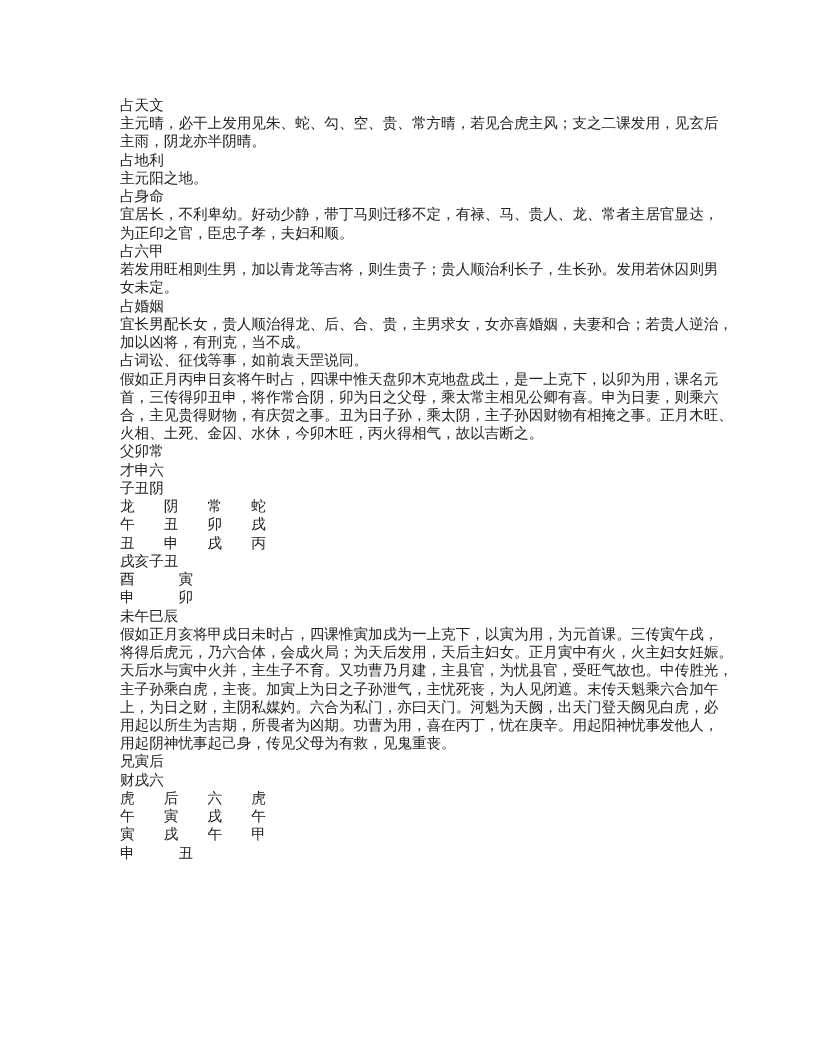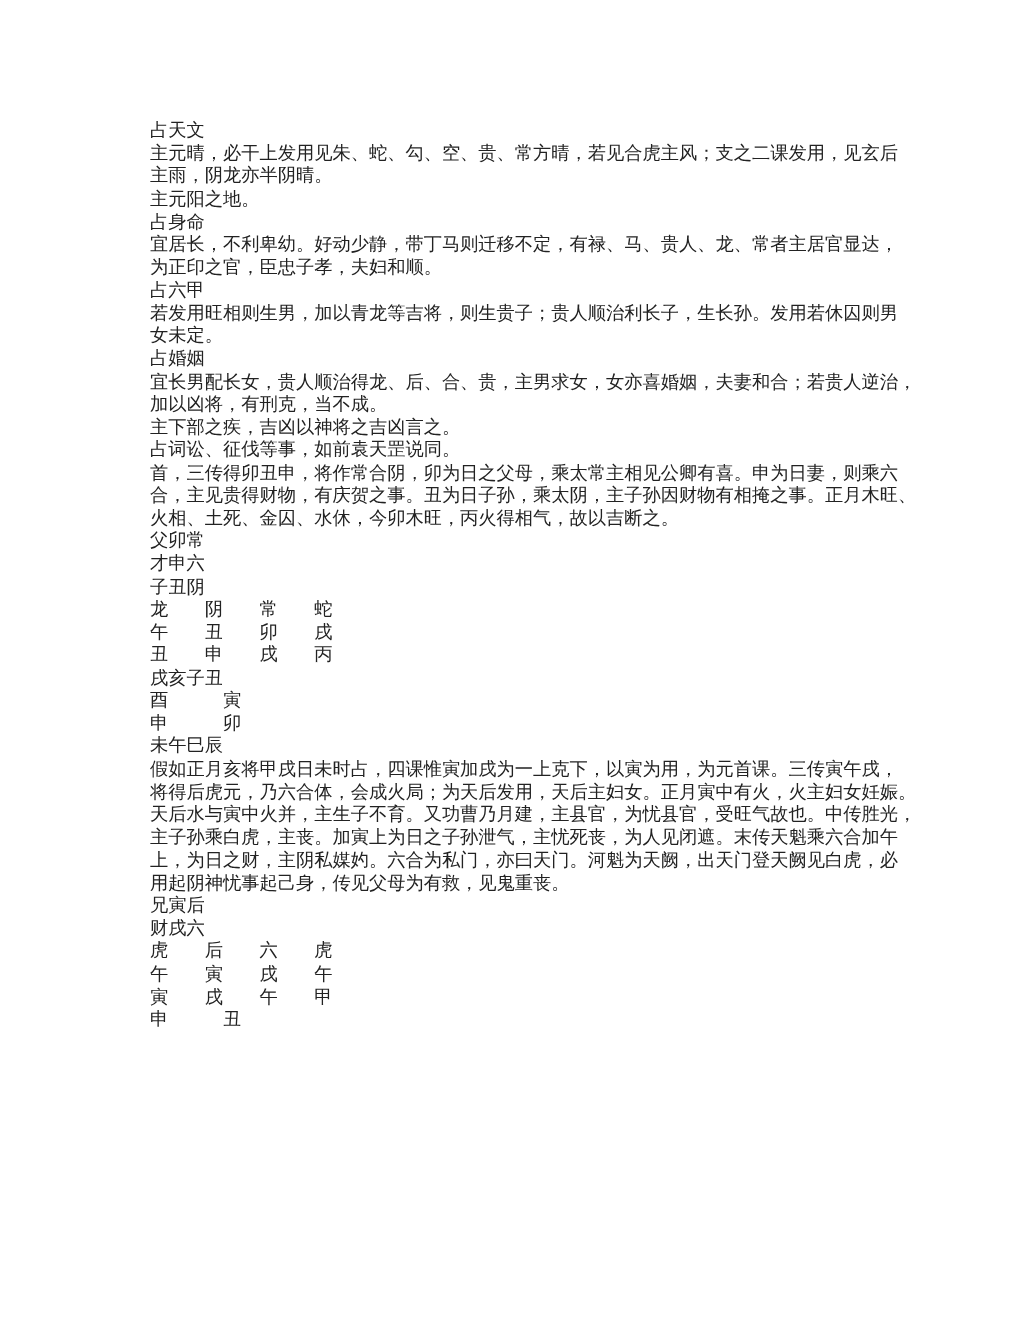--- a/index.html
+++ b/index.html
@@ -32,50 +32,52 @@
   }
 </style>
 </head>
 <body>
 
 <div class="page">
   <div class="text-block">
       <div class="line">占天文</div>
       <div class="line">主元晴，必干上发用见朱、蛇、勾、空、贵、常方晴，若见合虎主风；支之二课发用，见玄后</div>
       <div class="line">主雨，阴龙亦半阴晴。</div>
+      <div class="line">占地利</div>
       <div class="line">主元阳之地。</div>
       <div class="line">占身命</div>
       <div class="line">宜居长，不利卑幼。好动少静，带丁马则迁移不定，有禄、马、贵人、龙、常者主居官显达，</div>
       <div class="line">为正印之官，臣忠子孝，夫妇和顺。</div>
       <div class="line">占六甲</div>
       <div class="line">若发用旺相则生男，加以青龙等吉将，则生贵子；贵人顺治利长子，生长孙。发用若休囚则男</div>
       <div class="line">女未定。</div>
       <div class="line">占婚姻</div>
       <div class="line">宜长男配长女，贵人顺治得龙、后、合、贵，主男求女，女亦喜婚姻，夫妻和合；若贵人逆治，</div>
       <div class="line">加以凶将，有刑克，当不成。</div>
-      <div class="line">主下部之疾，吉凶以神将之吉凶言之。</div>
       <div class="line">占词讼、征伐等事，如前袁天罡说同。</div>
+      <div class="line">假如正月丙申日亥将午时占，四课中惟天盘卯木克地盘戌土，是一上克下，以卯为用，课名元</div>
       <div class="line">首，三传得卯丑申，将作常合阴，卯为日之父母，乘太常主相见公卿有喜。申为日妻，则乘六</div>
       <div class="line">合，主见贵得财物，有庆贺之事。丑为日子孙，乘太阴，主子孙因财物有相掩之事。正月木旺、</div>
       <div class="line">火相、土死、金囚、水休，今卯木旺，丙火得相气，故以吉断之。</div>
       <div class="line">父卯常</div>
       <div class="line">才申六</div>
       <div class="line">子丑阴</div>
       <div class="line">龙　　阴　　常　　蛇</div>
       <div class="line">午　　丑　　卯　　戌</div>
       <div class="line">丑　　申　　戌　　丙</div>
       <div class="line">戌亥子丑</div>
       <div class="line">酉　　　寅</div>
       <div class="line">申　　　卯</div>
       <div class="line">未午巳辰</div>
       <div class="line">假如正月亥将甲戌日未时占，四课惟寅加戌为一上克下，以寅为用，为元首课。三传寅午戌，</div>
       <div class="line">将得后虎元，乃六合体，会成火局；为天后发用，天后主妇女。正月寅中有火，火主妇女妊娠。</div>
       <div class="line">天后水与寅中火并，主生子不育。又功曹乃月建，主县官，为忧县官，受旺气故也。中传胜光，</div>
       <div class="line">主子孙乘白虎，主丧。加寅上为日之子孙泄气，主忧死丧，为人见闭遮。末传天魁乘六合加午</div>
       <div class="line">上，为日之财，主阴私媒妁。六合为私门，亦曰天门。河魁为天阙，出天门登天阙见白虎，必</div>
+      <div class="line">用起以所生为吉期，所畏者为凶期。功曹为用，喜在丙丁，忧在庚辛。用起阳神忧事发他人，</div>
       <div class="line">用起阴神忧事起己身，传见父母为有救，见鬼重丧。</div>
       <div class="line">兄寅后</div>
       <div class="line">财戌六</div>
       <div class="line">虎　　后　　六　　虎</div>
       <div class="line">午　　寅　　戌　　午</div>
       <div class="line">寅　　戌　　午　　甲</div>
       <div class="line">申　　　丑</div>
     </div>
 </div>
 

